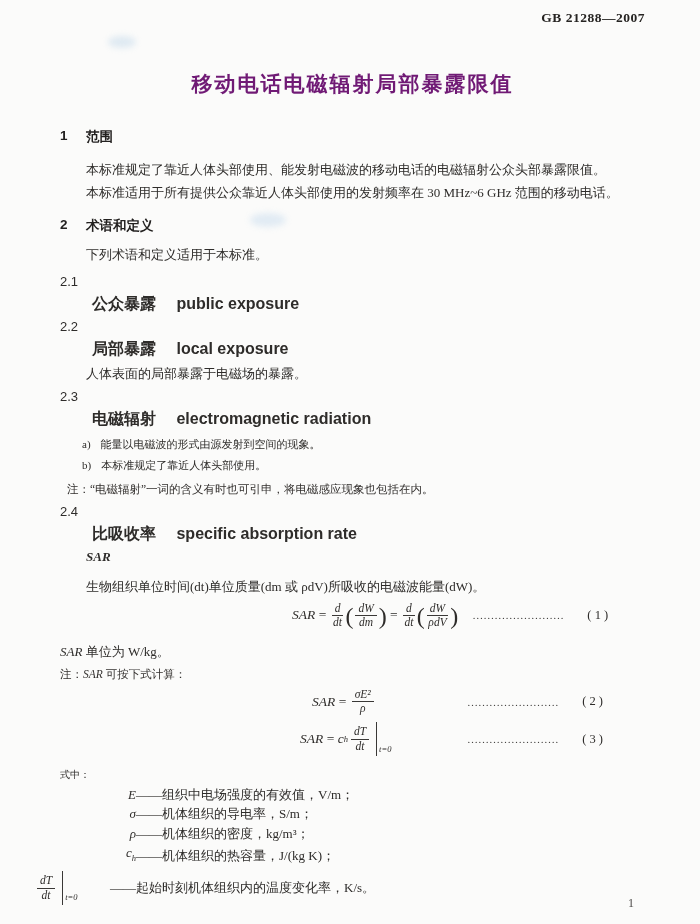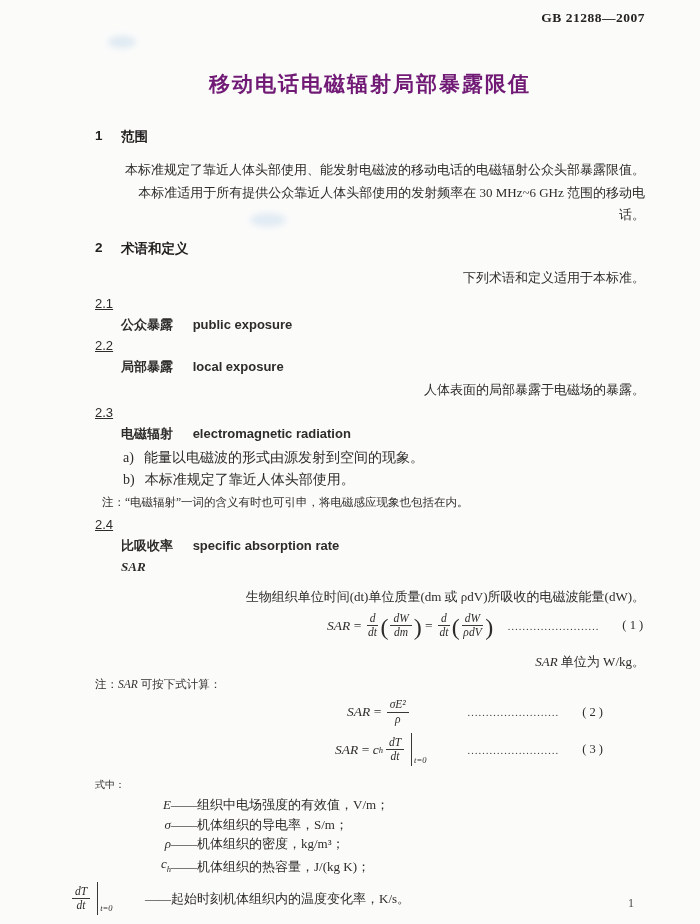--- a/index.html
+++ b/index.html
@@ -3,47 +3,47 @@
 <meta charset="utf-8">
 <style>
   :root { --box-color: #e03428; --ink: #2e2c2a; }
   * { box-sizing: border-box; }
   html,body { margin:0; padding:0; }
   body {
     width:700px; height:924px; position:relative; overflow:hidden;
     background:#fbfbfa; color:var(--ink);
     font-family:"Liberation Serif","DejaVu Serif",serif;
   }
-  .page { position:absolute; inset:0; padding:8px 55px 0 95px; }
+  .page { position:absolute; inset:0; padding:8px 55px 0 60px; }
 
   .doc-num {
     text-align:right; font-weight:bold; font-size:13.5px; letter-spacing:.5px;
     margin-top:2px; color:#262422;
   }
   .title {
     text-align:center; font-family:"Liberation Sans","DejaVu Sans",sans-serif;
     font-weight:bold; font-size:21px; letter-spacing:2px; margin-top:44px; color:#701a75;
   }
 
   .sec-heading {
     display:flex; margin-top:0; font-family:"Liberation Sans","DejaVu Sans",sans-serif;
     font-weight:bold; font-size:13.5px; color:#232120;
   }
   .sec-heading .sec-num { width:26px; flex:0 0 26px; }
 
-  .para { font-size:13px; line-height:22.5px; text-indent:2em; margin:0;text-align:right; }
+  .para { font-size:13px; line-height:22.5px; text-indent:2em; margin:0; }
   .tight { line-height:21px; }
 
-  .clause-num { font-size:13px; font-family:"Liberation Sans","DejaVu Sans",sans-serif; margin-top:7px;text-decoration:underline; }
+  .clause-num { font-size:13px; font-family:"Liberation Sans","DejaVu Sans",sans-serif; margin-top:7px; }
   .term-heading {
     margin:5px 0 0 2em; font-family:"Liberation Sans","DejaVu Sans",sans-serif;
-    font-weight:bold; font-size:13px;
+    font-weight:bold; font-size:16px;
   }
   .term-heading .en { margin-left:16px; }
-  .list-item { font-size:14px; line-height:21.5px; margin-left:2em; }
+  .list-item { font-size:11px; line-height:21.5px; margin-left:2em; }
   .list-item .li-label { margin-right:10px; }
   .note { font-size:11.5px; line-height:20px; margin:2px 0 0 .6em; color:#33302e; }
   .abbr { margin:4px 0 0 2em; font-size:13px; font-weight:bold; font-style:italic; }
 
   i.v { font-style:italic; }
   sub.s { font-size:8.5px; }
 
   .eq-row {
     display:flex; align-items:center; font-size:13.5px; font-style:italic;
     padding:0 42px 0 232px; margin:7px 0;

